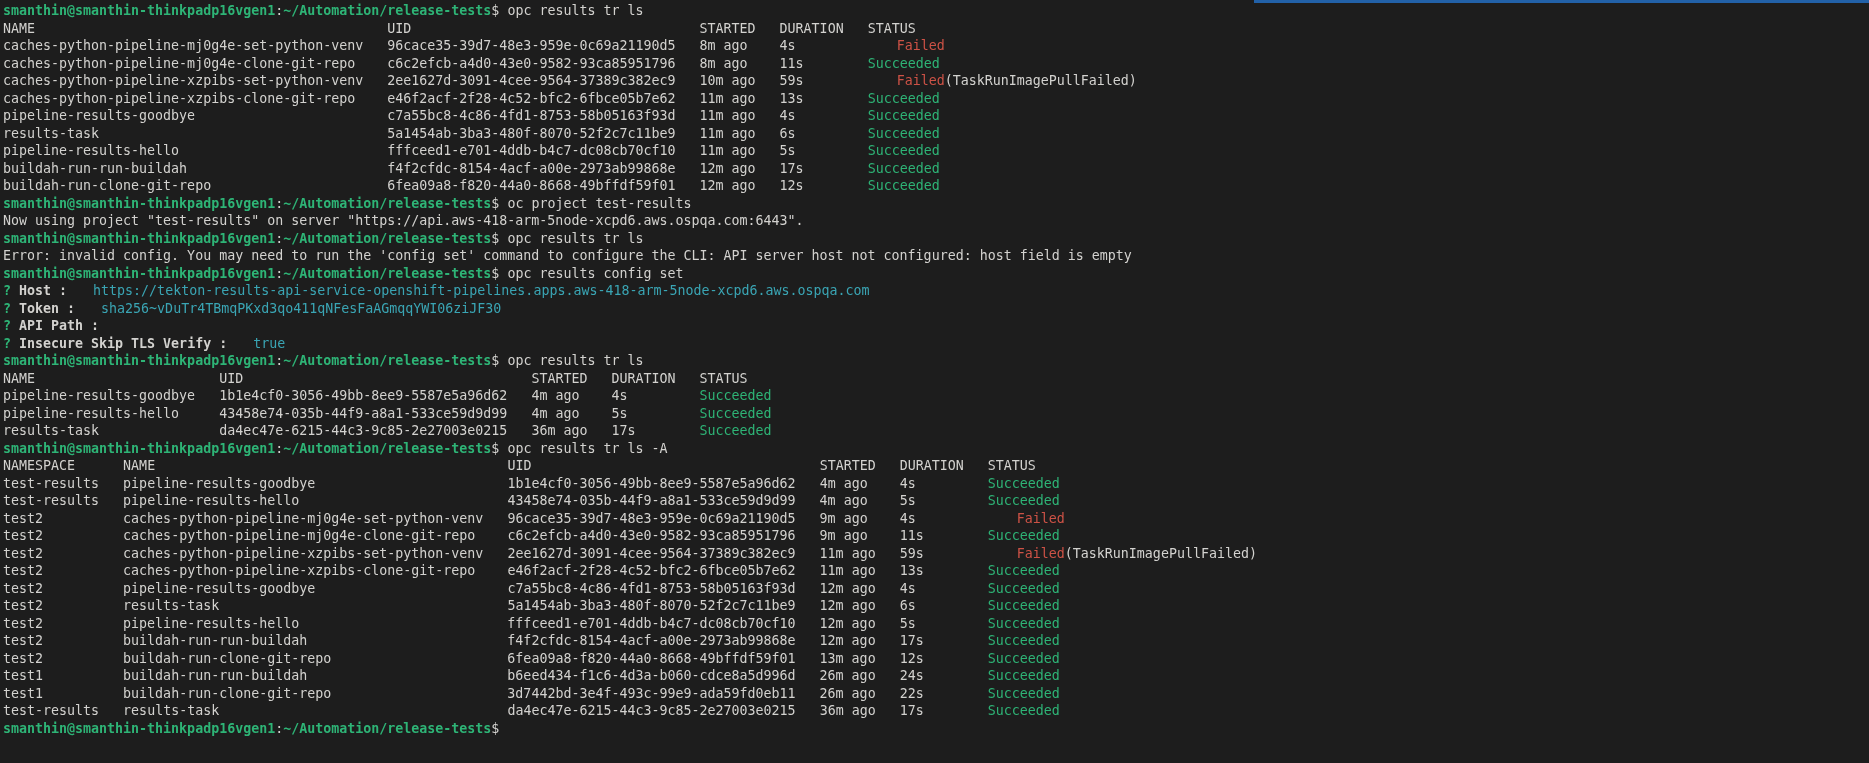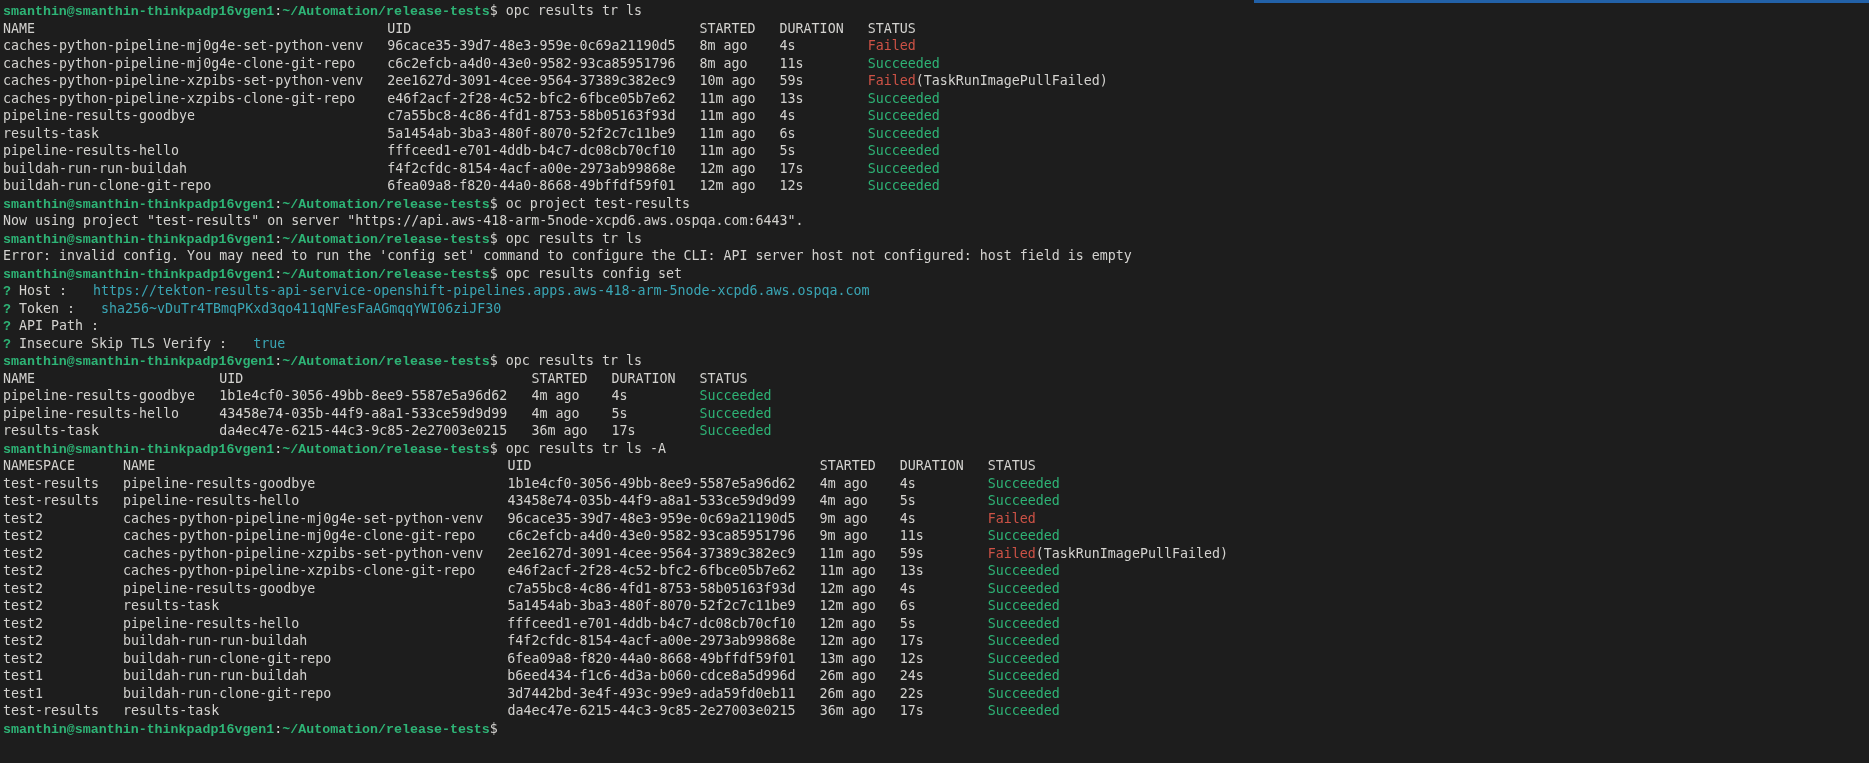--- a/index.html
+++ b/index.html
@@ -13,23 +13,23 @@
     background: var(--edge, #2261a8);
   }
   .term {
     position: absolute; top: 2px; left: 3px; right: 0; bottom: 0;
     font-family: "DejaVu Sans Mono", monospace;
     font-size: 13.3px; line-height: 17.5px;
     color: var(--fg, #d3d2cf);
     white-space: pre; margin: 0;
   }
   .line { height: 17.5px; }
-  .gb { color: var(--green, #2eb476); font-weight: bold; font-family: Liberation Mono, monospace; }
+  .gb { color: var(--green, #2eb476); font-weight: bold; }
   .g  { color: var(--green, #2eb476); text-align: center; }
-  .r  { color: var(--red, #cd5246); }
+  .r  { color: var(--red, #cd5246); margin-left: 29px; }
   .c  { color: var(--cyan, #3aa5b4); margin-left: 10px; }
-  .b  { font-weight: normal; }
+  .b  { font-weight: bold; }
 </style>
 </head>
 <body style="--bg: #1d1d1d; --fg: #d3d2cf; --green: #2eb476; --red: #cd5246; --cyan: #3aa5b4; --edge: #2261a8;">
 
 <div class="edge-highlight"></div>
 <pre class="term" id="term"><div class="line"><span class="gb">smanthin@smanthin-thinkpadp16vgen1</span><span>:</span><span class="gb">~/Automation/release-tests</span><span>$</span><span> </span><span>opc results tr ls</span></div><div class="line"><span>NAME</span><span>                                            </span><span>UID</span><span>                                    </span><span>STARTED</span><span>   </span><span>DURATION</span><span>   </span><span>STATUS</span></div><div class="line"><span>caches-python-pipeline-mj0g4e-set-python-venv</span><span>   </span><span>96cace35-39d7-48e3-959e-0c69a21190d5</span><span>   </span><span>8m ago</span><span>    </span><span>4s</span><span>         </span><span class="r">Failed</span></div><div class="line"><span>caches-python-pipeline-mj0g4e-clone-git-repo</span><span>    </span><span>c6c2efcb-a4d0-43e0-9582-93ca85951796</span><span>   </span><span>8m ago</span><span>    </span><span>11s</span><span>        </span><span class="g">Succeeded</span></div><div class="line"><span>caches-python-pipeline-xzpibs-set-python-venv</span><span>   </span><span>2ee1627d-3091-4cee-9564-37389c382ec9</span><span>   </span><span>10m ago</span><span>   </span><span>59s</span><span>        </span><span class="r">Failed</span><span>(TaskRunImagePullFailed)</span></div><div class="line"><span>caches-python-pipeline-xzpibs-clone-git-repo</span><span>    </span><span>e46f2acf-2f28-4c52-bfc2-6fbce05b7e62</span><span>   </span><span>11m ago</span><span>   </span><span>13s</span><span>        </span><span class="g">Succeeded</span></div><div class="line"><span>pipeline-results-goodbye</span><span>                        </span><span>c7a55bc8-4c86-4fd1-8753-58b05163f93d</span><span>   </span><span>11m ago</span><span>   </span><span>4s</span><span>         </span><span class="g">Succeeded</span></div><div class="line"><span>results-task</span><span>                                    </span><span>5a1454ab-3ba3-480f-8070-52f2c7c11be9</span><span>   </span><span>11m ago</span><span>   </span><span>6s</span><span>         </span><span class="g">Succeeded</span></div><div class="line"><span>pipeline-results-hello</span><span>                          </span><span>fffceed1-e701-4ddb-b4c7-dc08cb70cf10</span><span>   </span><span>11m ago</span><span>   </span><span>5s</span><span>         </span><span class="g">Succeeded</span></div><div class="line"><span>buildah-run-run-buildah</span><span>                         </span><span>f4f2cfdc-8154-4acf-a00e-2973ab99868e</span><span>   </span><span>12m ago</span><span>   </span><span>17s</span><span>        </span><span class="g">Succeeded</span></div><div class="line"><span>buildah-run-clone-git-repo</span><span>                      </span><span>6fea09a8-f820-44a0-8668-49bffdf59f01</span><span>   </span><span>12m ago</span><span>   </span><span>12s</span><span>        </span><span class="g">Succeeded</span></div><div class="line"><span class="gb">smanthin@smanthin-thinkpadp16vgen1</span><span>:</span><span class="gb">~/Automation/release-tests</span><span>$</span><span> </span><span>oc project test-results</span></div><div class="line"><span>Now using project "test-results" on server "https://api.aws-418-arm-5node-xcpd6.aws.ospqa.com:6443".</span></div><div class="line"><span class="gb">smanthin@smanthin-thinkpadp16vgen1</span><span>:</span><span class="gb">~/Automation/release-tests</span><span>$</span><span> </span><span>opc results tr ls</span></div><div class="line"><span>Error: invalid config. You may need to run the 'config set' command to configure the CLI: API server host not configured: host field is empty</span></div><div class="line"><span class="gb">smanthin@smanthin-thinkpadp16vgen1</span><span>:</span><span class="gb">~/Automation/release-tests</span><span>$</span><span> </span><span>opc results config set</span></div><div class="line"><span class="gb">? </span><span class="b">Host :</span><span>  </span><span class="c">https://tekton-results-api-service-openshift-pipelines.apps.aws-418-arm-5node-xcpd6.aws.ospqa.com</span></div><div class="line"><span class="gb">? </span><span class="b">Token :</span><span>  </span><span class="c">sha256~vDuTr4TBmqPKxd3qo411qNFesFaAGmqqYWI06ziJF30</span></div><div class="line"><span class="gb">? </span><span class="b">API Path :</span></div><div class="line"><span class="gb">? </span><span class="b">Insecure Skip TLS Verify :</span><span>  </span><span class="c">true</span></div><div class="line"><span class="gb">smanthin@smanthin-thinkpadp16vgen1</span><span>:</span><span class="gb">~/Automation/release-tests</span><span>$</span><span> </span><span>opc results tr ls</span></div><div class="line"><span>NAME</span><span>                       </span><span>UID</span><span>                                    </span><span>STARTED</span><span>   </span><span>DURATION</span><span>   </span><span>STATUS</span></div><div class="line"><span>pipeline-results-goodbye</span><span>   </span><span>1b1e4cf0-3056-49bb-8ee9-5587e5a96d62</span><span>   </span><span>4m ago</span><span>    </span><span>4s</span><span>         </span><span class="g">Succeeded</span></div><div class="line"><span>pipeline-results-hello</span><span>     </span><span>43458e74-035b-44f9-a8a1-533ce59d9d99</span><span>   </span><span>4m ago</span><span>    </span><span>5s</span><span>         </span><span class="g">Succeeded</span></div><div class="line"><span>results-task</span><span>               </span><span>da4ec47e-6215-44c3-9c85-2e27003e0215</span><span>   </span><span>36m ago</span><span>   </span><span>17s</span><span>        </span><span class="g">Succeeded</span></div><div class="line"><span class="gb">smanthin@smanthin-thinkpadp16vgen1</span><span>:</span><span class="gb">~/Automation/release-tests</span><span>$</span><span> </span><span>opc results tr ls -A</span></div><div class="line"><span>NAMESPACE</span><span>      </span><span>NAME</span><span>                                            </span><span>UID</span><span>                                    </span><span>STARTED</span><span>   </span><span>DURATION</span><span>   </span><span>STATUS</span></div><div class="line"><span>test-results</span><span>   </span><span>pipeline-results-goodbye</span><span>                        </span><span>1b1e4cf0-3056-49bb-8ee9-5587e5a96d62</span><span>   </span><span>4m ago</span><span>    </span><span>4s</span><span>         </span><span class="g">Succeeded</span></div><div class="line"><span>test-results</span><span>   </span><span>pipeline-results-hello</span><span>                          </span><span>43458e74-035b-44f9-a8a1-533ce59d9d99</span><span>   </span><span>4m ago</span><span>    </span><span>5s</span><span>         </span><span class="g">Succeeded</span></div><div class="line"><span>test2</span><span>          </span><span>caches-python-pipeline-mj0g4e-set-python-venv</span><span>   </span><span>96cace35-39d7-48e3-959e-0c69a21190d5</span><span>   </span><span>9m ago</span><span>    </span><span>4s</span><span>         </span><span class="r">Failed</span></div><div class="line"><span>test2</span><span>          </span><span>caches-python-pipeline-mj0g4e-clone-git-repo</span><span>    </span><span>c6c2efcb-a4d0-43e0-9582-93ca85951796</span><span>   </span><span>9m ago</span><span>    </span><span>11s</span><span>        </span><span class="g">Succeeded</span></div><div class="line"><span>test2</span><span>          </span><span>caches-python-pipeline-xzpibs-set-python-venv</span><span>   </span><span>2ee1627d-3091-4cee-9564-37389c382ec9</span><span>   </span><span>11m ago</span><span>   </span><span>59s</span><span>        </span><span class="r">Failed</span><span>(TaskRunImagePullFailed)</span></div><div class="line"><span>test2</span><span>          </span><span>caches-python-pipeline-xzpibs-clone-git-repo</span><span>    </span><span>e46f2acf-2f28-4c52-bfc2-6fbce05b7e62</span><span>   </span><span>11m ago</span><span>   </span><span>13s</span><span>        </span><span class="g">Succeeded</span></div><div class="line"><span>test2</span><span>          </span><span>pipeline-results-goodbye</span><span>                        </span><span>c7a55bc8-4c86-4fd1-8753-58b05163f93d</span><span>   </span><span>12m ago</span><span>   </span><span>4s</span><span>         </span><span class="g">Succeeded</span></div><div class="line"><span>test2</span><span>          </span><span>results-task</span><span>                                    </span><span>5a1454ab-3ba3-480f-8070-52f2c7c11be9</span><span>   </span><span>12m ago</span><span>   </span><span>6s</span><span>         </span><span class="g">Succeeded</span></div><div class="line"><span>test2</span><span>          </span><span>pipeline-results-hello</span><span>                          </span><span>fffceed1-e701-4ddb-b4c7-dc08cb70cf10</span><span>   </span><span>12m ago</span><span>   </span><span>5s</span><span>         </span><span class="g">Succeeded</span></div><div class="line"><span>test2</span><span>          </span><span>buildah-run-run-buildah</span><span>                         </span><span>f4f2cfdc-8154-4acf-a00e-2973ab99868e</span><span>   </span><span>12m ago</span><span>   </span><span>17s</span><span>        </span><span class="g">Succeeded</span></div><div class="line"><span>test2</span><span>          </span><span>buildah-run-clone-git-repo</span><span>                      </span><span>6fea09a8-f820-44a0-8668-49bffdf59f01</span><span>   </span><span>13m ago</span><span>   </span><span>12s</span><span>        </span><span class="g">Succeeded</span></div><div class="line"><span>test1</span><span>          </span><span>buildah-run-run-buildah</span><span>                         </span><span>b6eed434-f1c6-4d3a-b060-cdce8a5d996d</span><span>   </span><span>26m ago</span><span>   </span><span>24s</span><span>        </span><span class="g">Succeeded</span></div><div class="line"><span>test1</span><span>          </span><span>buildah-run-clone-git-repo</span><span>                      </span><span>3d7442bd-3e4f-493c-99e9-ada59fd0eb11</span><span>   </span><span>26m ago</span><span>   </span><span>22s</span><span>        </span><span class="g">Succeeded</span></div><div class="line"><span>test-results</span><span>   </span><span>results-task</span><span>                                    </span><span>da4ec47e-6215-44c3-9c85-2e27003e0215</span><span>   </span><span>36m ago</span><span>   </span><span>17s</span><span>        </span><span class="g">Succeeded</span></div><div class="line"><span class="gb">smanthin@smanthin-thinkpadp16vgen1</span><span>:</span><span class="gb">~/Automation/release-tests</span><span>$</span></div></pre>
 
 </body></html>

